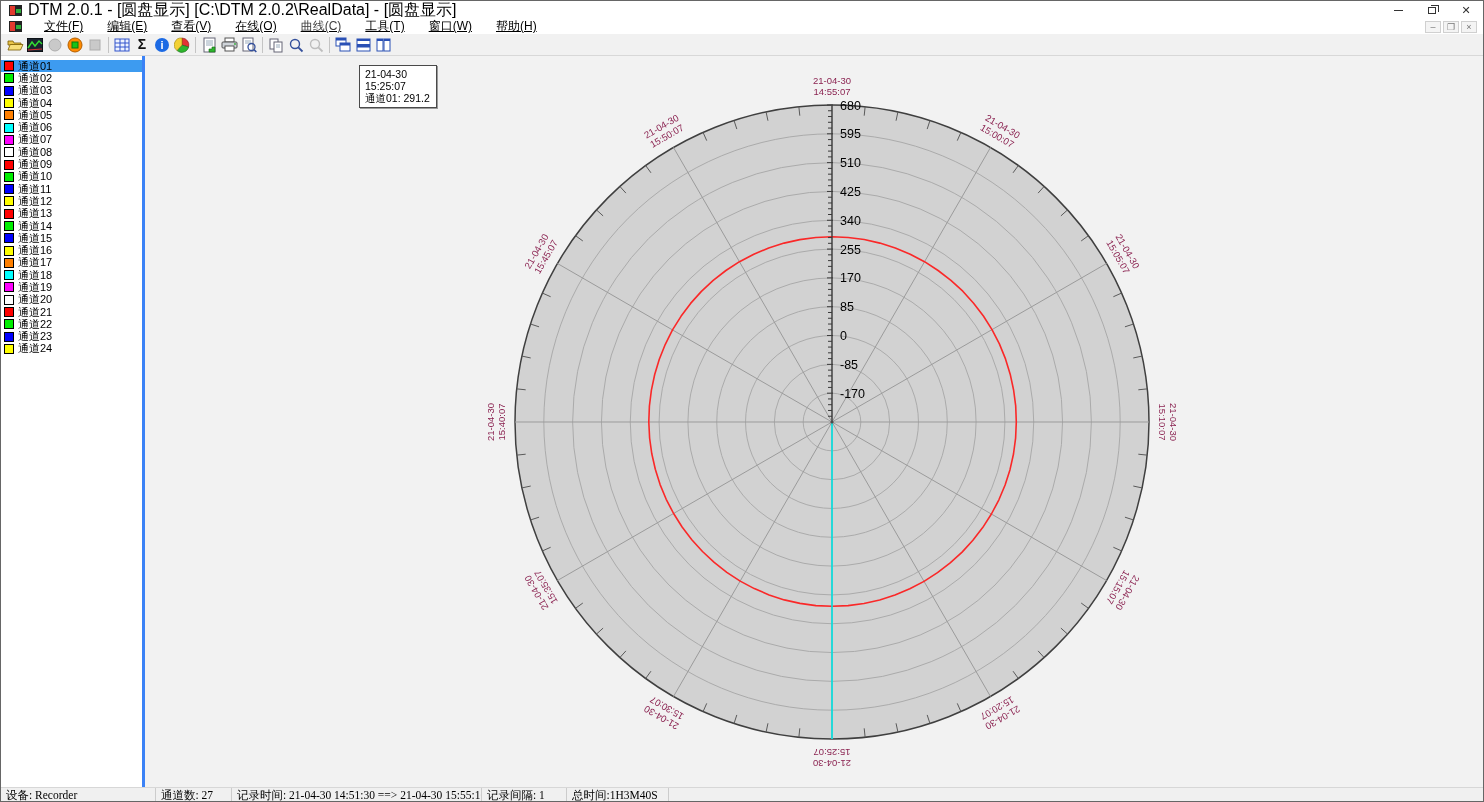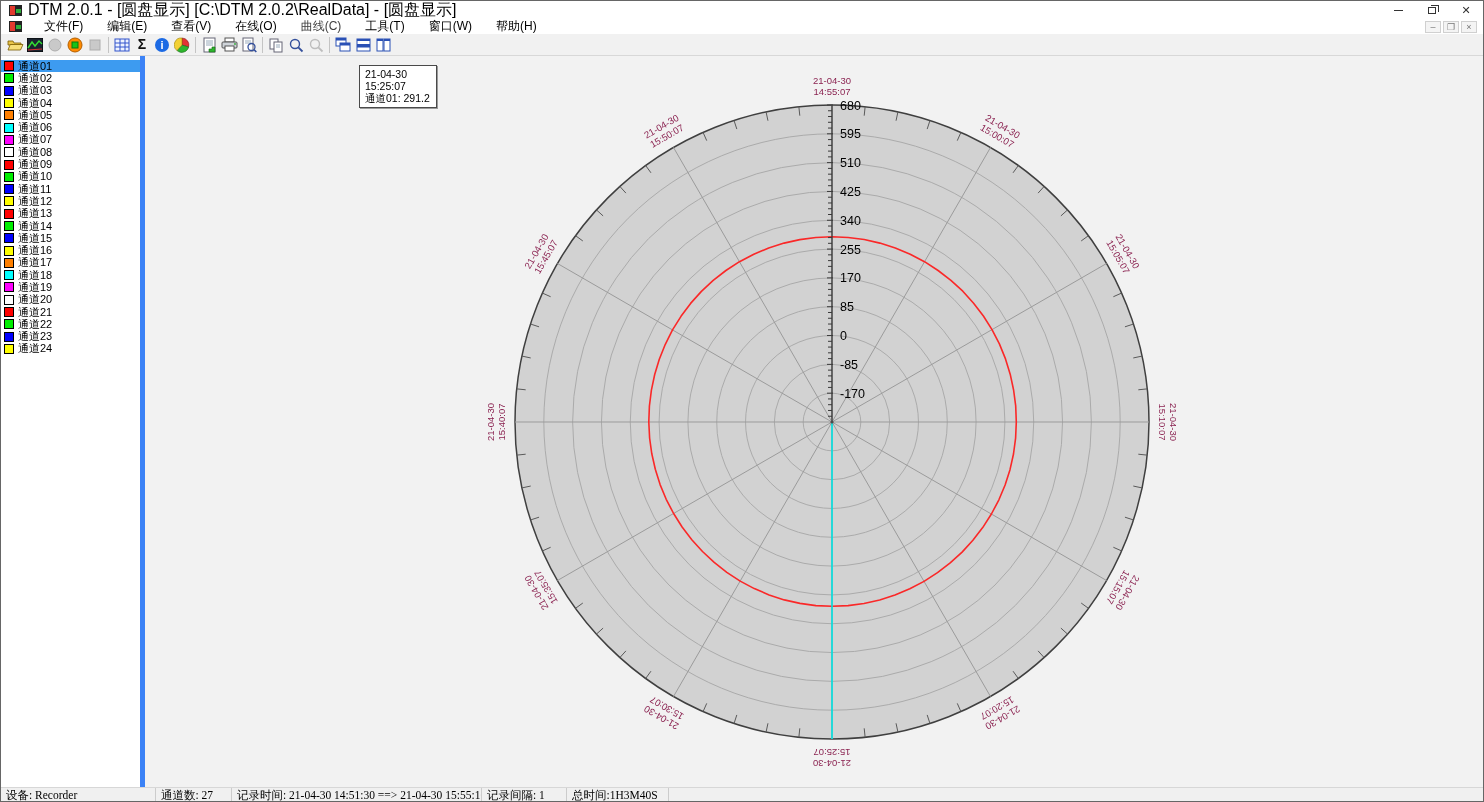--- a/index.html
+++ b/index.html
@@ -25,21 +25,21 @@
   .menu-item.disabled{color:#404040;}
   .mdi-controls{margin-left:auto;display:flex;margin-right:6px;}
   .mdi-btn{width:16px;height:12px;display:flex;align-items:center;justify-content:center;color:#777;font-size:9px;border:1px solid #d0d0d0;margin-left:2px;background:#f4f4f4;}
   
   .toolbar{position:absolute;left:0;top:33px;width:100%;height:22px;background:#f1f1f1;border-bottom:1px solid #d8d8d8;display:flex;align-items:center;padding-left:4px;}
   .tb-btn{width:20px;height:20px;display:flex;align-items:center;justify-content:center;}
   .tb-sep{width:1px;height:16px;background:#c4c4c4;margin:0 3px;}
   .tb-btn svg{display:block;}
   
   .main{position:absolute;left:0;top:55px;width:1484px;height:731px;}
-  .sidebar{position:absolute;left:0;top:0;width:144px;height:731px;background:#ffffff;border-right:5px solid #3b82f6;overflow:hidden;padding-top:4px;}
+  .sidebar{position:absolute;left:0;top:0;width:144px;height:731px;background:#ffffff;border-right:3px solid #3b82f6;overflow:hidden;padding-top:4px;}
   .channel-item{display:flex;align-items:center;height:12.3px;font-size:11px;color:#000;padding-left:3px;}
   .channel-item.selected{background:#3d9bf0;}
   .swatch{width:10px;height:10px;border:1px solid #000;margin-right:4px;flex:0 0 auto;}
   .chart-area{position:absolute;left:175px;top:0;width:1309px;height:731px;background:#f2f2f2;}
   .chart-area svg{display:block;}
   
   .tooltip{position:absolute;left:183px;top:9px;background:#ffffff;border:1px solid #4a4a4a;box-shadow:1px 1px 0 #9a9a9a;padding:2px 6px 3px 5px;font-size:10.5px;line-height:12px;color:#000;white-space:nowrap;}
   
   .statusbar{position:absolute;left:0;top:786px;width:100%;height:16px;background:#f0f0f0;border-top:1px solid #d7d7d7;display:flex;align-items:center;font-size:11.5px;color:#000;}
   .status-seg{height:16px;display:flex;align-items:center;padding-left:5px;border-right:1px solid #cccccc;white-space:nowrap;overflow:hidden;flex:0 0 auto;font-family:Liberation Serif, serif;}
@@ -60,21 +60,21 @@
           <div class="glyph-restore"></div>
         </div>
       <div class="cap-btn">
           <span>✕</span>
         </div>
     </div>
   </div>
 
   <div class="menubar">
     <div class="mdi-doc-icon"></div>
-    <div id="menu-items" style="display:flex;">
+    <div id="menu-items" style="display:flex;text-decoration:underline;">
         <span class="menu-item">文件(F)</span>
         <span class="menu-item">编辑(E)</span>
         <span class="menu-item">查看(V)</span>
         <span class="menu-item">在线(O)</span>
         <span class="menu-item disabled">曲线(C)</span>
         <span class="menu-item">工具(T)</span>
         <span class="menu-item">窗口(W)</span>
         <span class="menu-item">帮助(H)</span>
       </div>
     <div class="mdi-controls">

